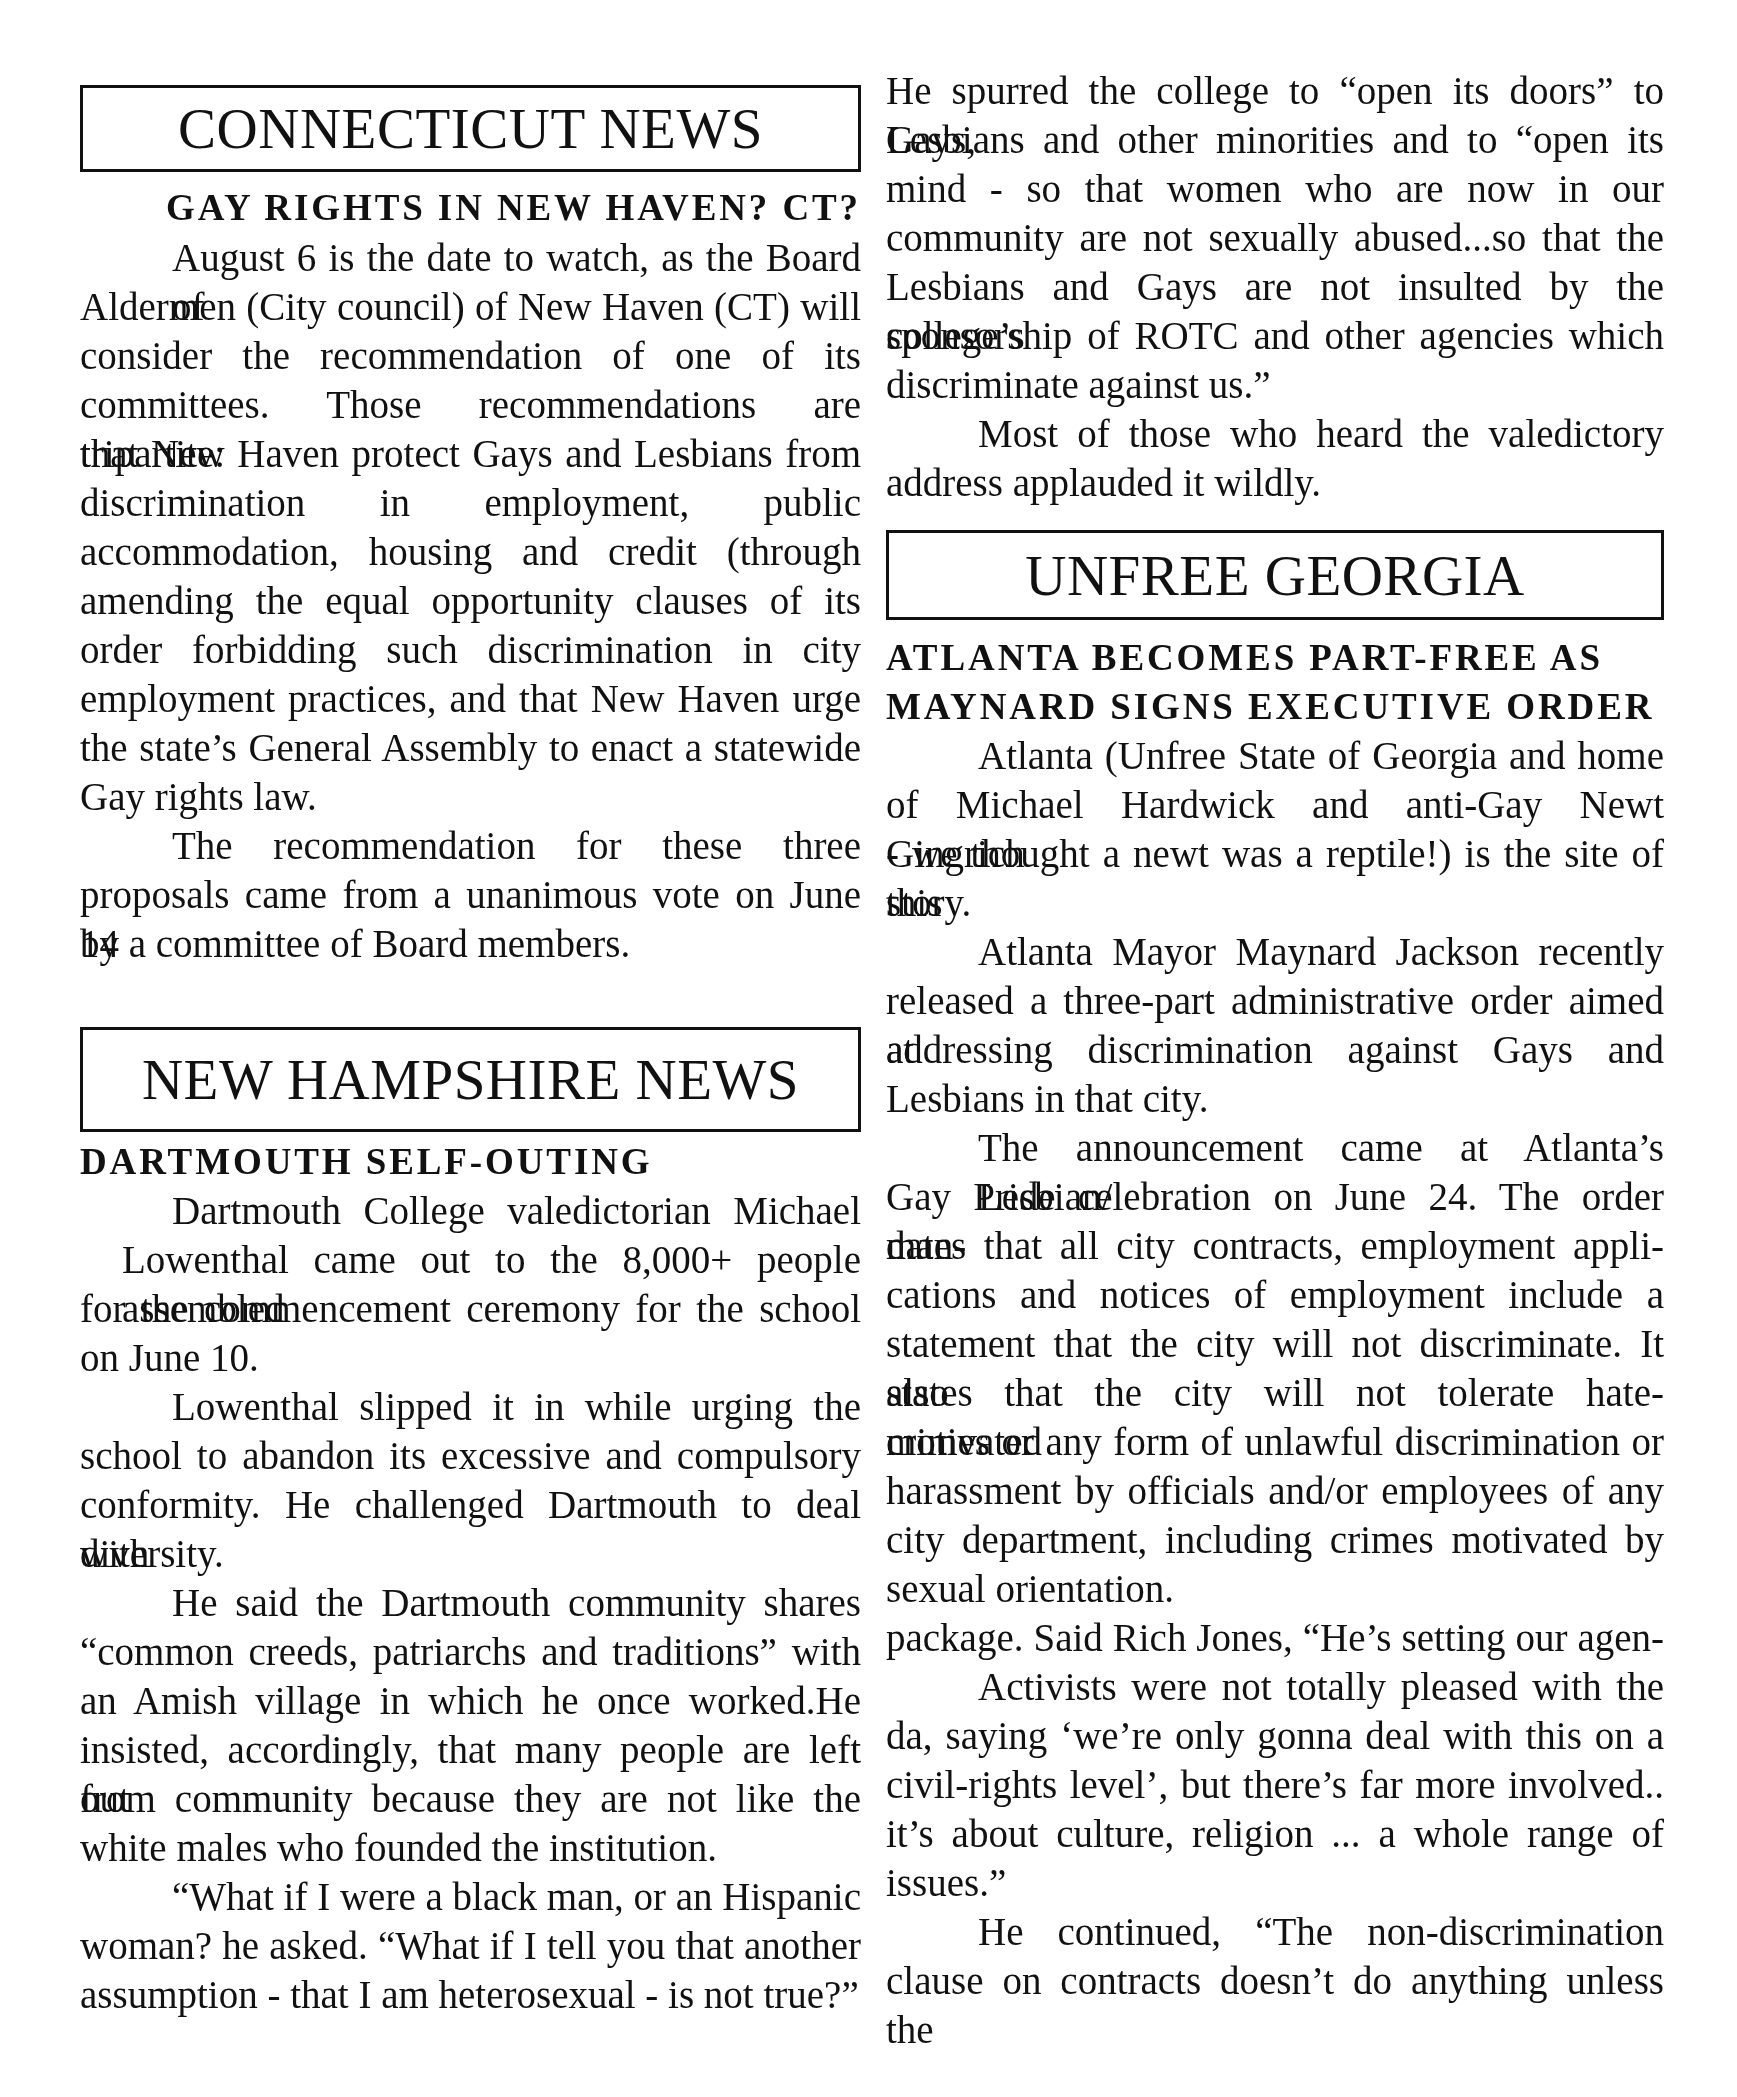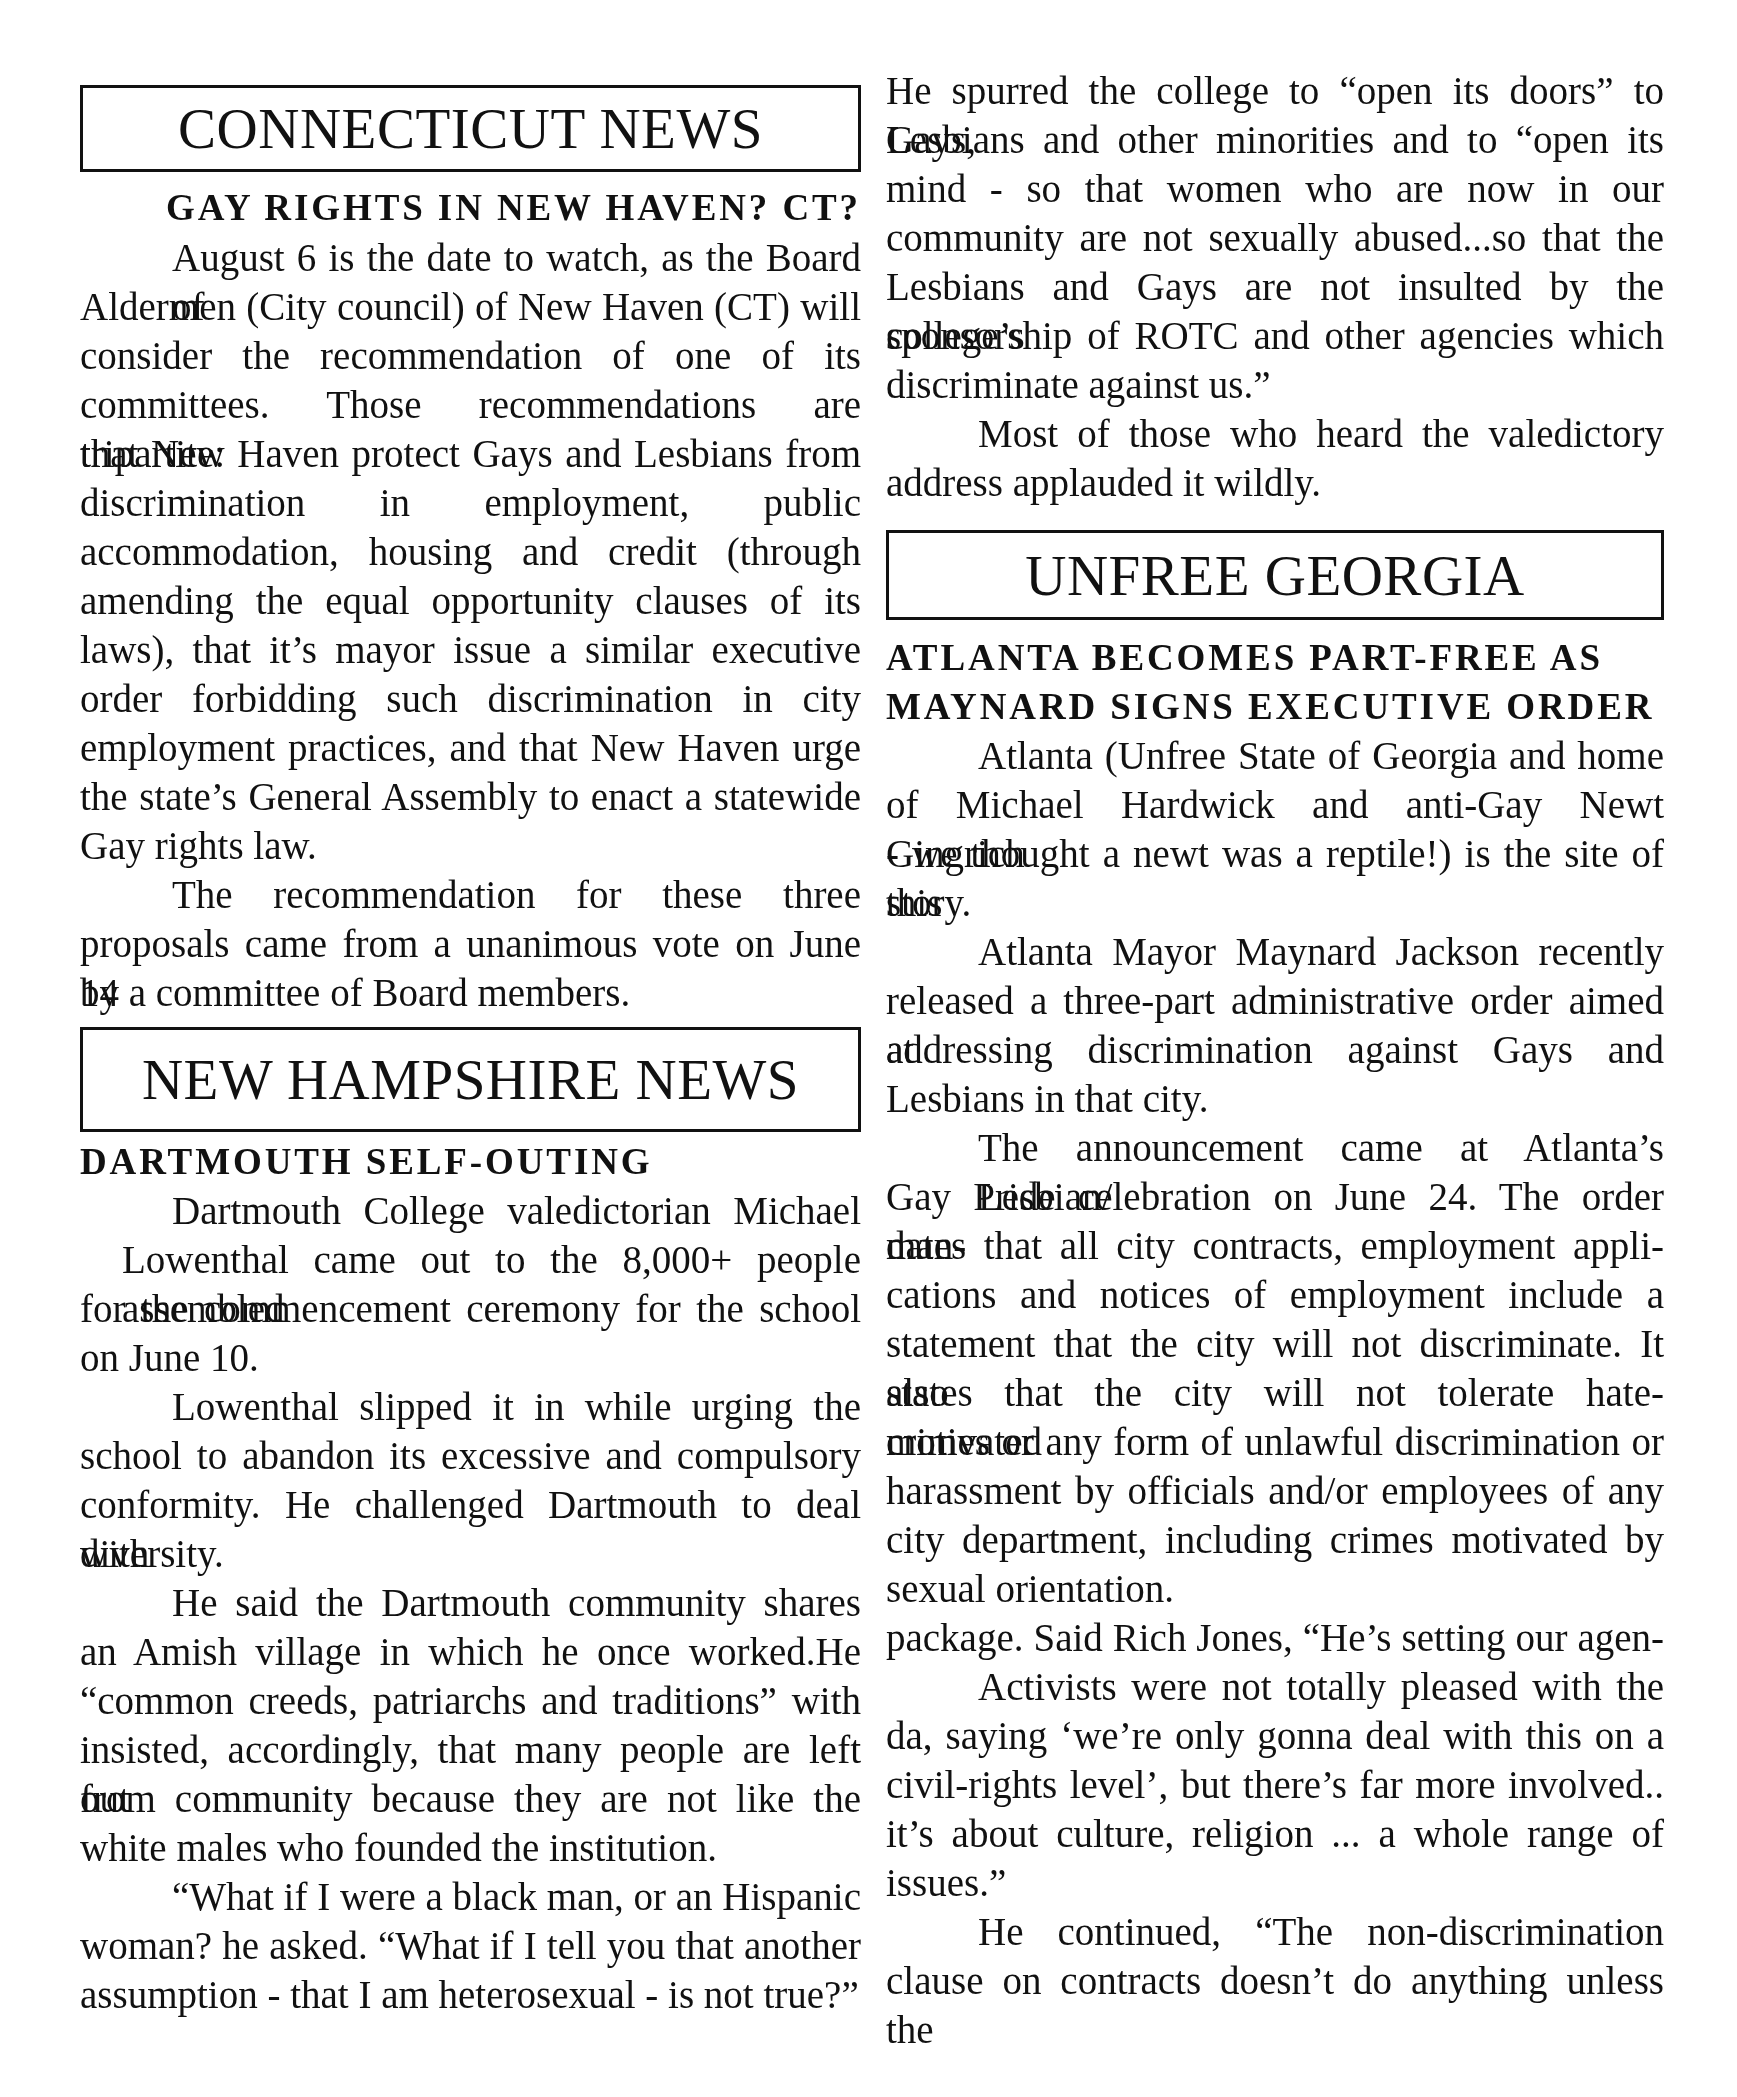--- a/index.html
+++ b/index.html
@@ -31,21 +31,20 @@
   <div class="para" style="top:233px;">
       <p>
         <span class="ln ind" style="white-space: normal;">August 6 is the date to watch, as the Board of</span>
         <span class="ln" style="white-space: normal;">Aldermen (City council) of New Haven (CT) will</span>
         <span class="ln" style="white-space: normal;">consider the recommendation of one of its</span>
         <span class="ln" style="white-space: normal;">committees. Those recommendations are tripartite:</span>
         <span class="ln" style="white-space: normal;">that New Haven protect Gays and Lesbians from</span>
         <span class="ln" style="white-space: normal;">discrimination in employment, public</span>
         <span class="ln" style="white-space: normal;">accommodation, housing and credit (through</span>
         <span class="ln" style="white-space: normal;">amending the equal opportunity clauses of its</span>
-        <span class="ln" style="white-space: normal;">laws), that it’s mayor issue a similar executive</span>
         <span class="ln" style="white-space: normal;">order forbidding such discrimination in city</span>
         <span class="ln" style="white-space: normal;">employment practices, and that New Haven urge</span>
         <span class="ln" style="white-space: normal;">the state’s General Assembly to enact a statewide</span>
         <span class="ln last" style="white-space: normal;">Gay rights law.</span>
       </p>
       <p>
         <span class="ln ind" style="white-space: normal;">The recommendation for these three</span>
         <span class="ln" style="white-space: normal;">proposals came from a unanimous vote on June 14</span>
         <span class="ln last" style="white-space: normal;">by a committee of Board members.</span>
       </p>
@@ -63,22 +62,22 @@
         <span class="ln last" style="white-space: normal;">on June 10.</span>
       </p>
       <p>
         <span class="ln ind" style="white-space: normal;">Lowenthal slipped it in while urging the</span>
         <span class="ln" style="white-space: normal;">school to abandon its excessive and compulsory</span>
         <span class="ln" style="white-space: normal;">conformity. He challenged Dartmouth to deal with</span>
         <span class="ln last" style="white-space: normal;">diversity.</span>
       </p>
       <p>
         <span class="ln ind" style="white-space: normal;">He said the Dartmouth community shares</span>
+        <span class="ln" style="white-space: normal;">“common creeds, patriarchs and traditions” with</span>
         <span class="ln" style="white-space: normal;">an Amish village in which he once worked.He</span>
-        <span class="ln" style="white-space: normal;">“common creeds, patriarchs and traditions” with</span>
         <span class="ln" style="white-space: normal;">insisted, accordingly, that many people are left out</span>
         <span class="ln" style="white-space: normal;">from community because they are not like the</span>
         <span class="ln last" style="white-space: normal;">white males who founded the institution.</span>
       </p>
       <p>
         <span class="ln ind" style="white-space: normal;">“What if I were a black man, or an Hispanic</span>
         <span class="ln" style="white-space: normal;">woman? he asked. “What if I tell you that another</span>
         <span class="ln last" style="white-space: normal;">assumption - that I am heterosexual - is not true?”</span>
       </p>
     </div>

